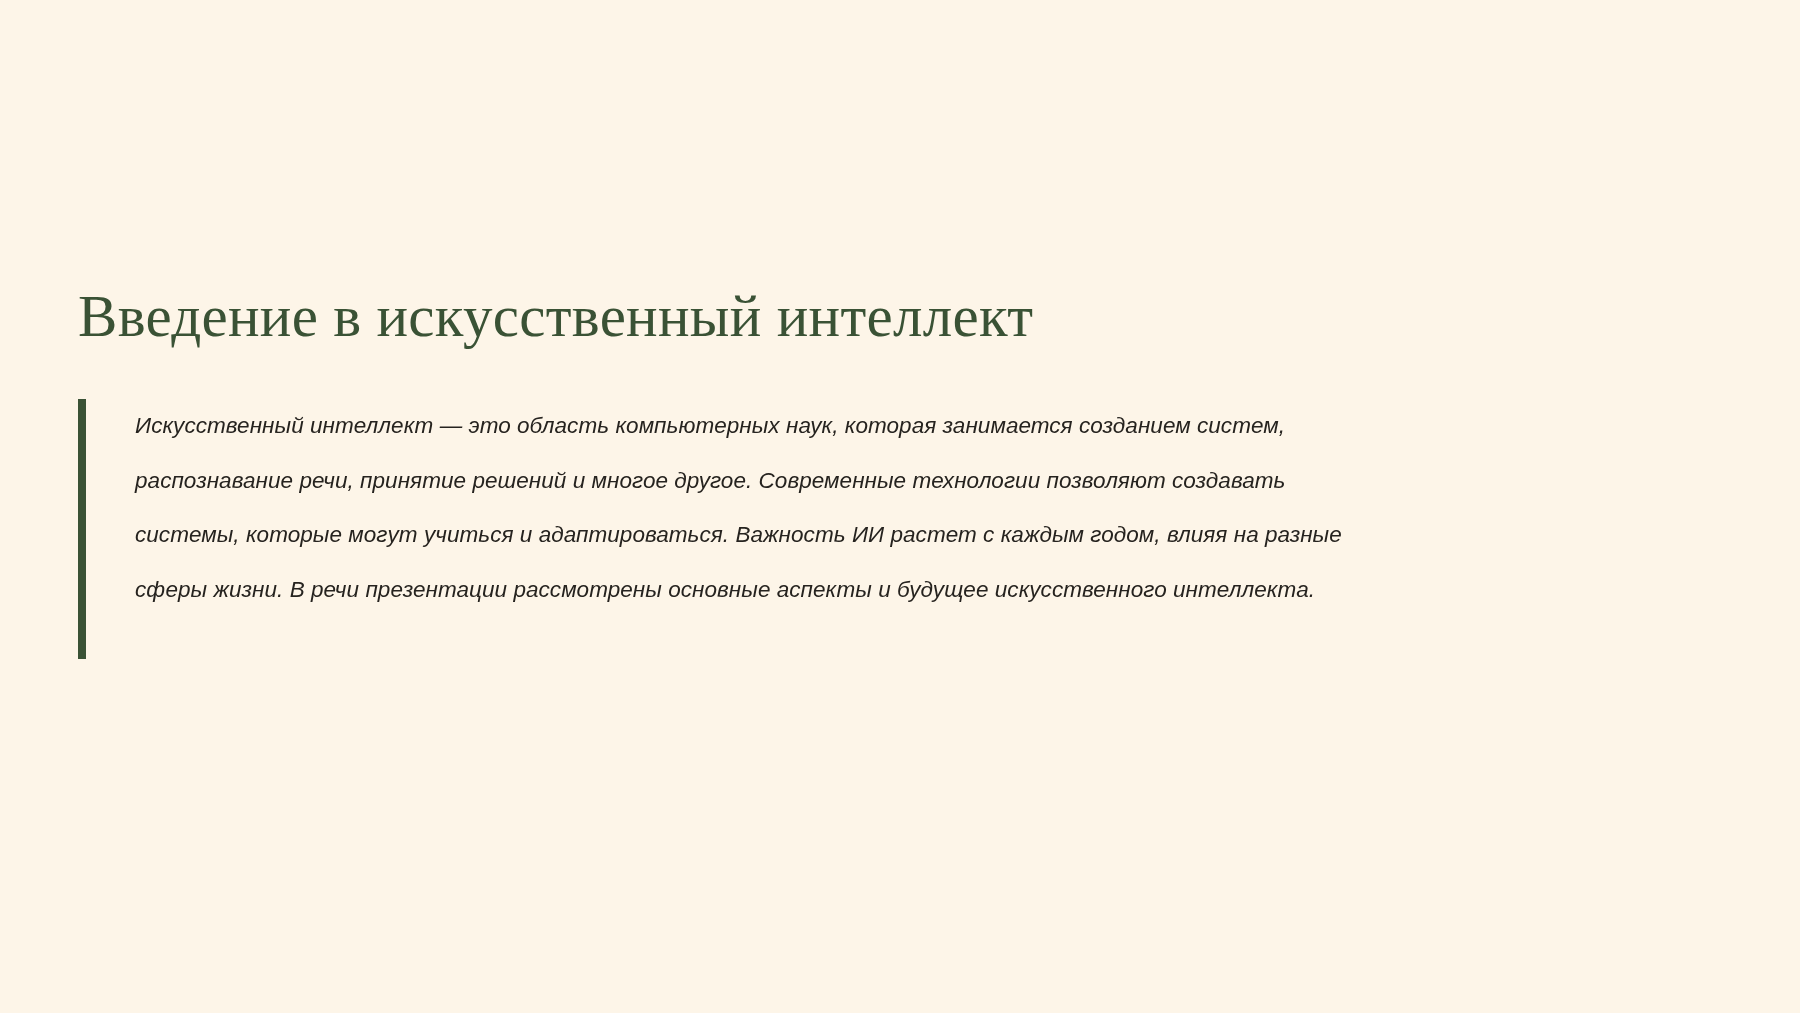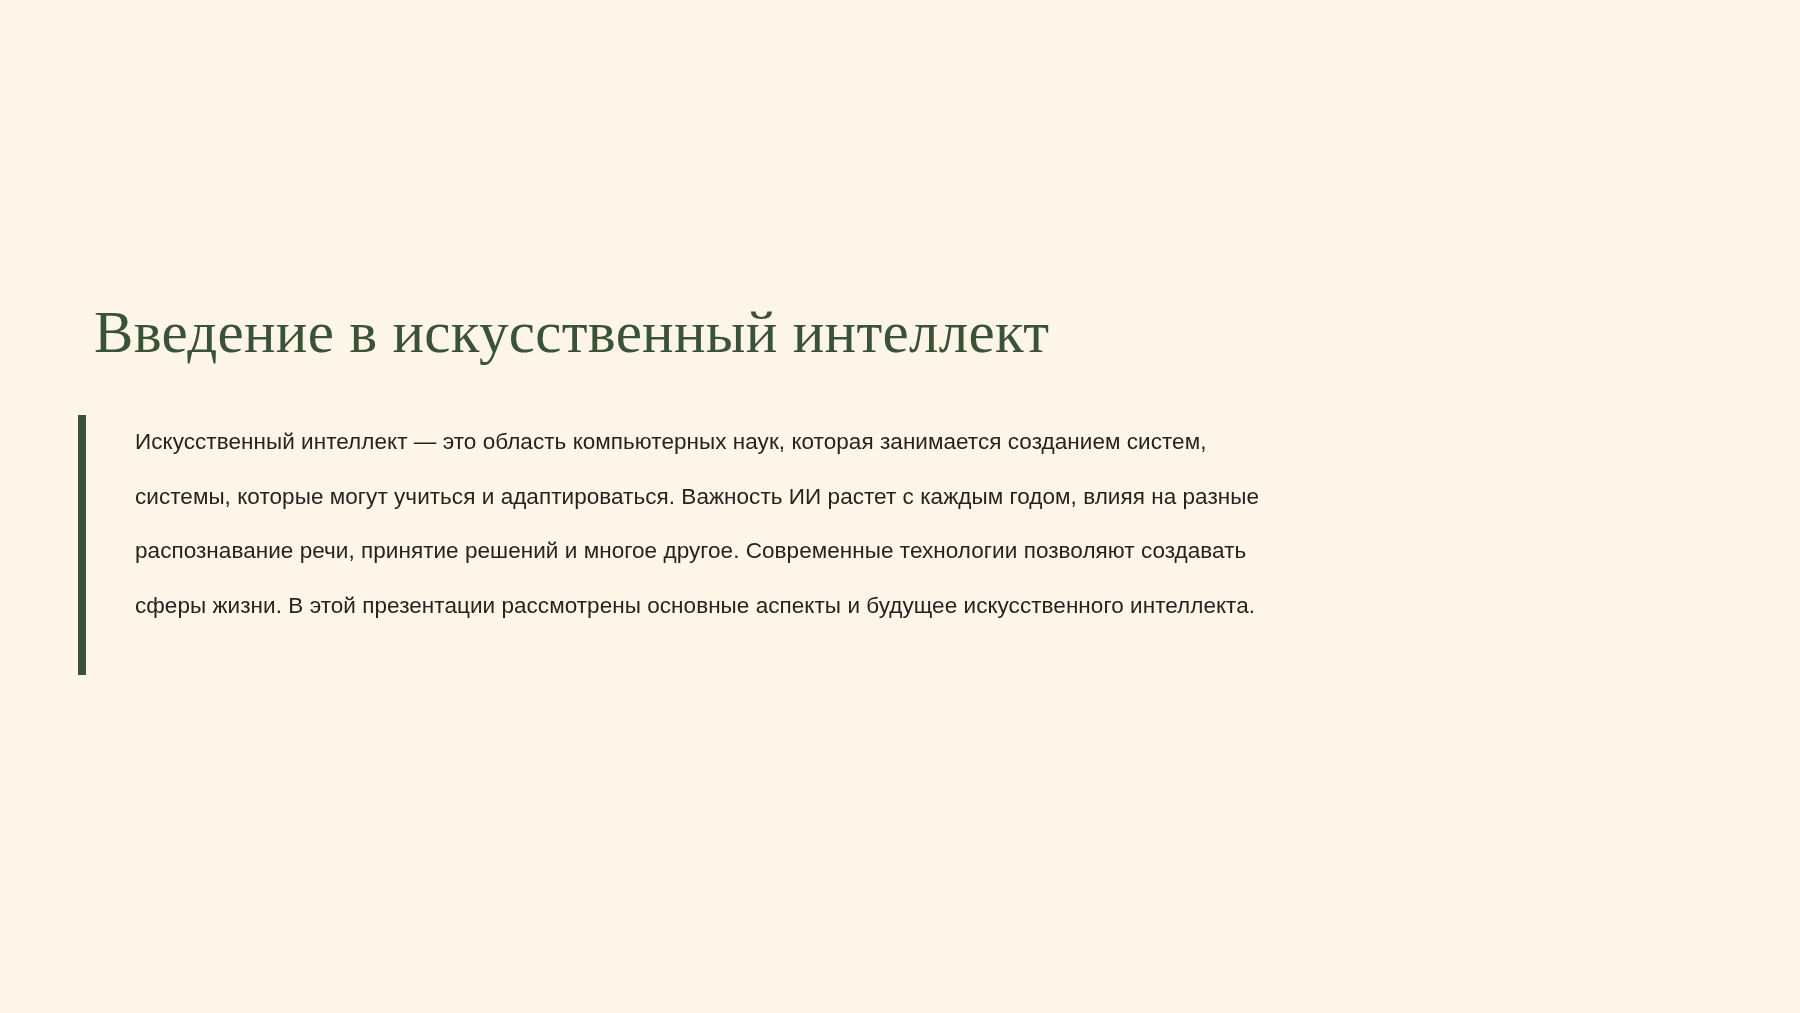--- a/index.html
+++ b/index.html
@@ -25,21 +25,21 @@
   }
 
   .slide-inner {
     position: absolute;
     left: 78px;
     top: 282px;
     width: 1650px;
   }
 
   .slide-title {
-    margin: 16px;
+    margin: 0;
     font-family: "Liberation Serif", "DejaVu Serif", serif;
     font-size: 59px;
     line-height: 1.16;
     font-weight: 400;
     letter-spacing: 0.3px;
     color: #3a5235;
     white-space: nowrap;
   }
 
   .body-block {
@@ -67,39 +67,40 @@
     font-weight: 400;
     color: #26231f;
     letter-spacing: 0.05px;
     max-width: 1540px;
     text-align: left;
   }
 
   .body-text .ln {
     display: block;
     white-space: nowrap;
+    font-style: italic;
   }
 </style>
 </head>
 <body style="background: rgb(253, 245, 232);">
 
 <div class="slide" style="background: rgb(253, 245, 232);">
 
   <div class="slide-inner">
 
     <h1 class="slide-title" style="color: rgb(58, 82, 53);">Введение в искусственный интеллект</h1>
 
     <div class="body-block">
 
       <div class="accent-bar" style="background: rgb(58, 82, 53);"></div>
 
       <div class="body-text" style="color: rgb(38, 35, 31);">
         <span class="ln">Искусственный интеллект — это область компьютерных наук, которая занимается созданием систем,</span>
+        <span class="ln">распознавание речи, принятие решений и многое другое. Современные технологии позволяют создавать</span>
         <span class="ln">системы, которые могут учиться и адаптироваться. Важность ИИ растет с каждым годом, влияя на разные</span>
-        <span class="ln">распознавание речи, принятие решений и многое другое. Современные технологии позволяют создавать</span>
-        <span class="ln">сферы жизни. В этой презентации рассмотрены основные аспекты и будущее искусственного интеллекта.</span>
+        <span class="ln">сферы жизни. В речи презентации рассмотрены основные аспекты и будущее искусственного интеллекта.</span>
       </div>
 
     </div>
 
   </div>
 
 </div>
 
 </body></html>

